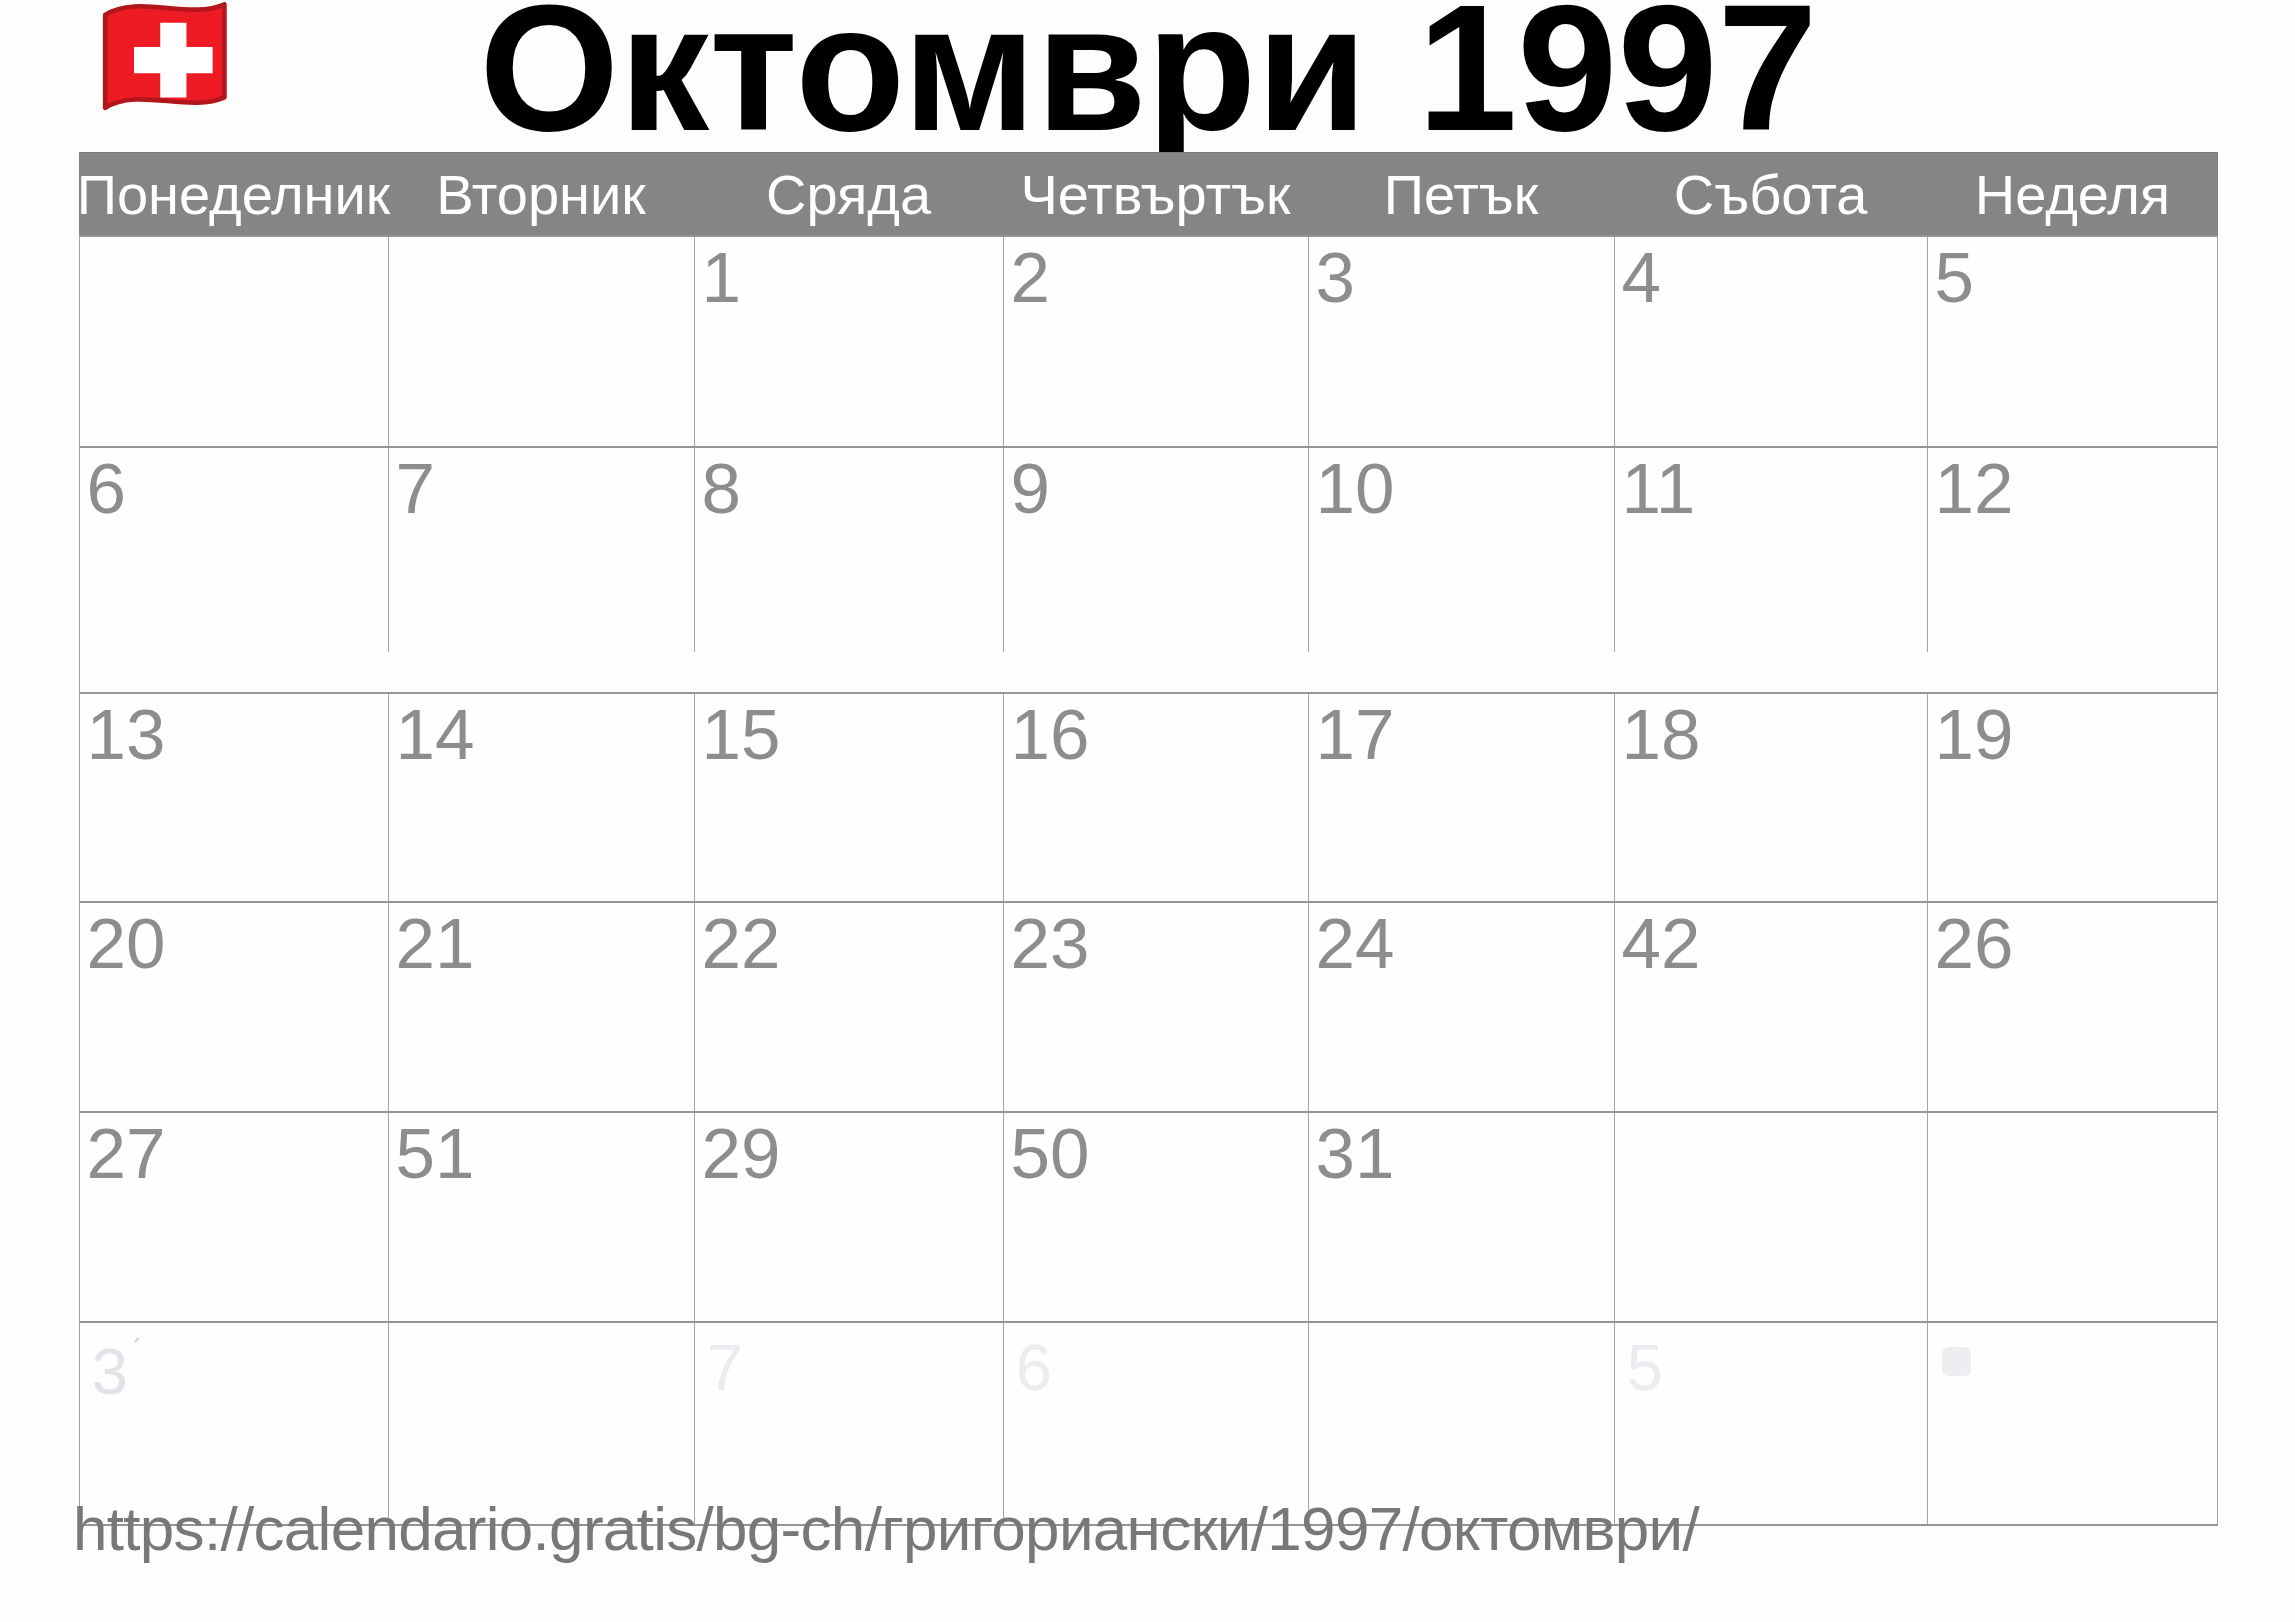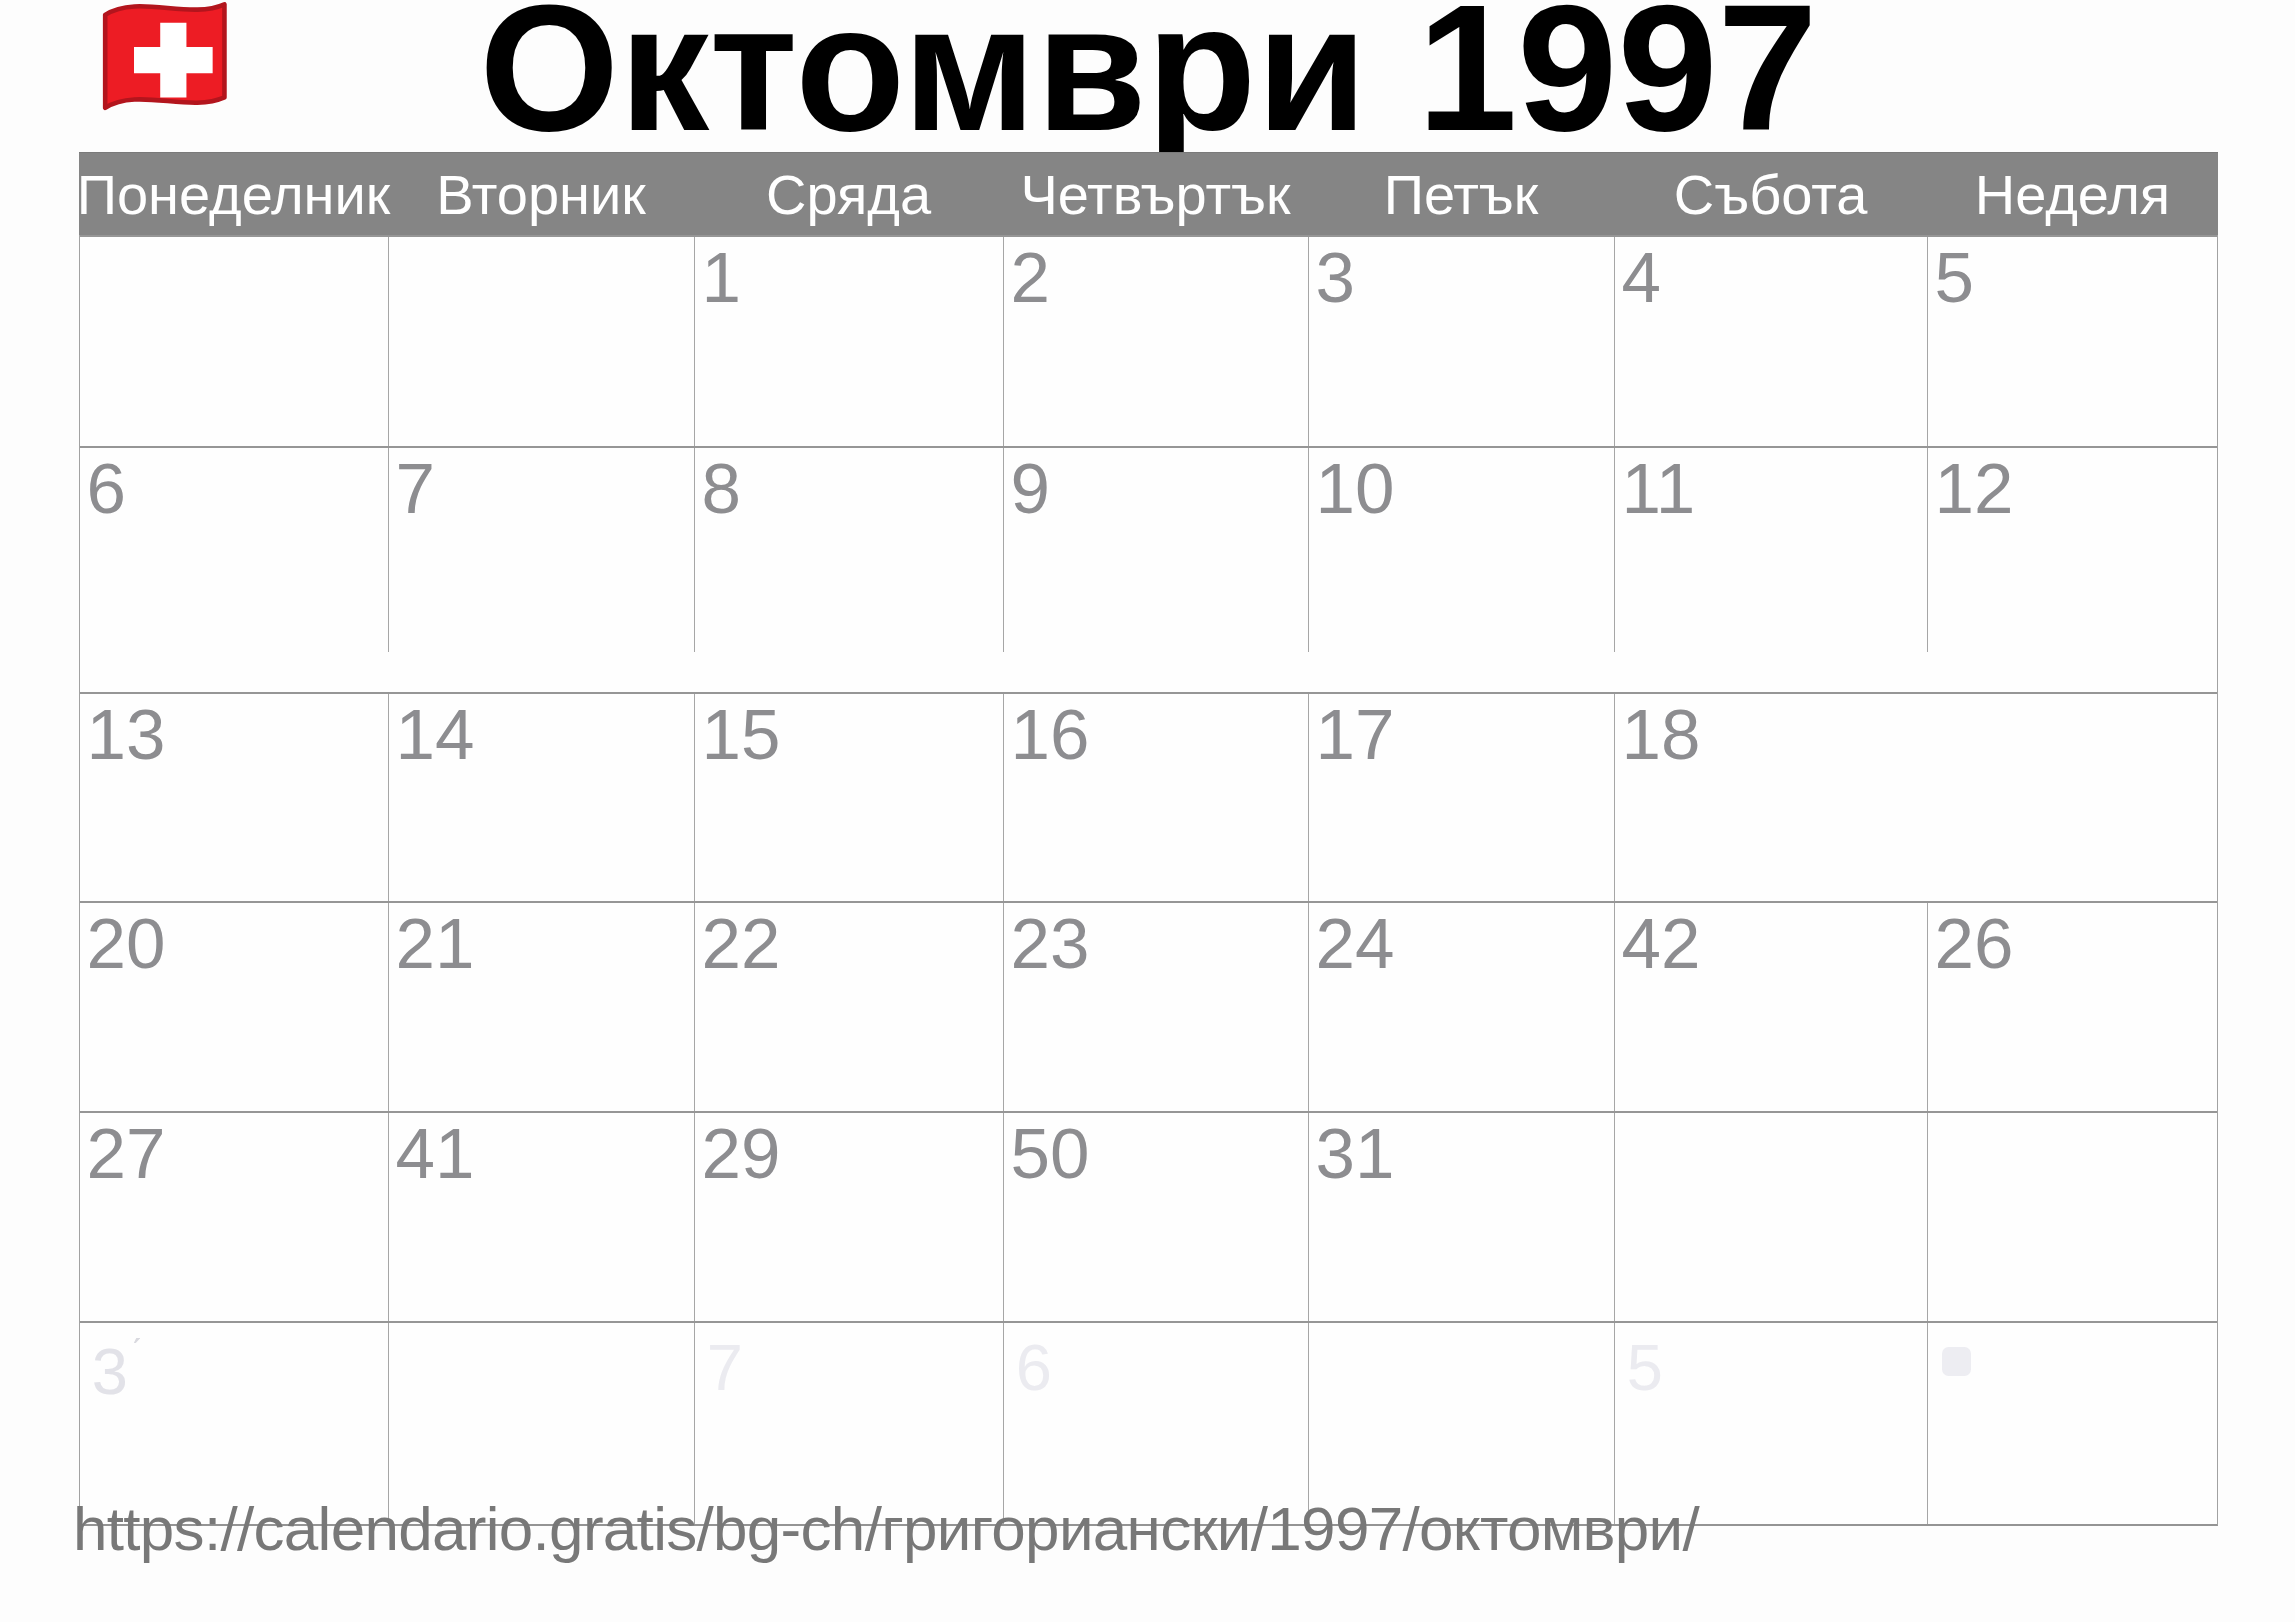--- a/index.html
+++ b/index.html
@@ -93,33 +93,34 @@
           <div class="dcell" style="width: 313px;"><span>11</span></div>
           <div class="dcell" style="width: 291px;"><span>12</span></div>
         </div>
         <div class="wrow" style="height: 209px; margin-top: 40px;">
           <div class="dcell" style="width: 309px;"><span>13</span></div>
           <div class="dcell" style="width: 306px;"><span>14</span></div>
           <div class="dcell" style="width: 309px;"><span>15</span></div>
           <div class="dcell" style="width: 305px;"><span>16</span></div>
           <div class="dcell" style="width: 306px;"><span>17</span></div>
           <div class="dcell" style="width: 313px;"><span>18</span></div>
+          <div class="dcell" style="width: 291px;"><span>19</span></div>
         </div>
         <div class="wrow" style="height: 210px;">
           <div class="dcell" style="width: 309px;"><span>20</span></div>
           <div class="dcell" style="width: 306px;"><span>21</span></div>
           <div class="dcell" style="width: 309px;"><span>22</span></div>
           <div class="dcell" style="width: 305px;"><span>23</span></div>
           <div class="dcell" style="width: 306px;"><span>24</span></div>
           <div class="dcell" style="width: 313px;"><span>42</span></div>
           <div class="dcell" style="width: 291px;"><span>26</span></div>
         </div>
         <div class="wrow" style="height: 210px;">
           <div class="dcell" style="width: 309px;"><span>27</span></div>
-          <div class="dcell" style="width: 306px;"><span>41</span></div>
+          <div class="dcell" style="width: 306px;"><span>51</span></div>
           <div class="dcell" style="width: 309px;"><span>29</span></div>
           <div class="dcell" style="width: 305px;"><span>50</span></div>
           <div class="dcell" style="width: 306px;"><span>31</span></div>
           <div class="dcell" style="width: 313px;"><span></span></div>
           <div class="dcell" style="width: 291px;"><span></span></div>
         </div>
         <div class="wrow" style="height: 203px;">
           <div class="dcell" style="width: 309px;"><span></span><span class="ghost">3<span class="tick">ˊ</span></span></div>
           <div class="dcell" style="width: 306px;"><span></span></div>
           <div class="dcell" style="width: 309px;"><span></span><span class="ghost" style="color: rgb(235, 235, 240);">7</span></div>

